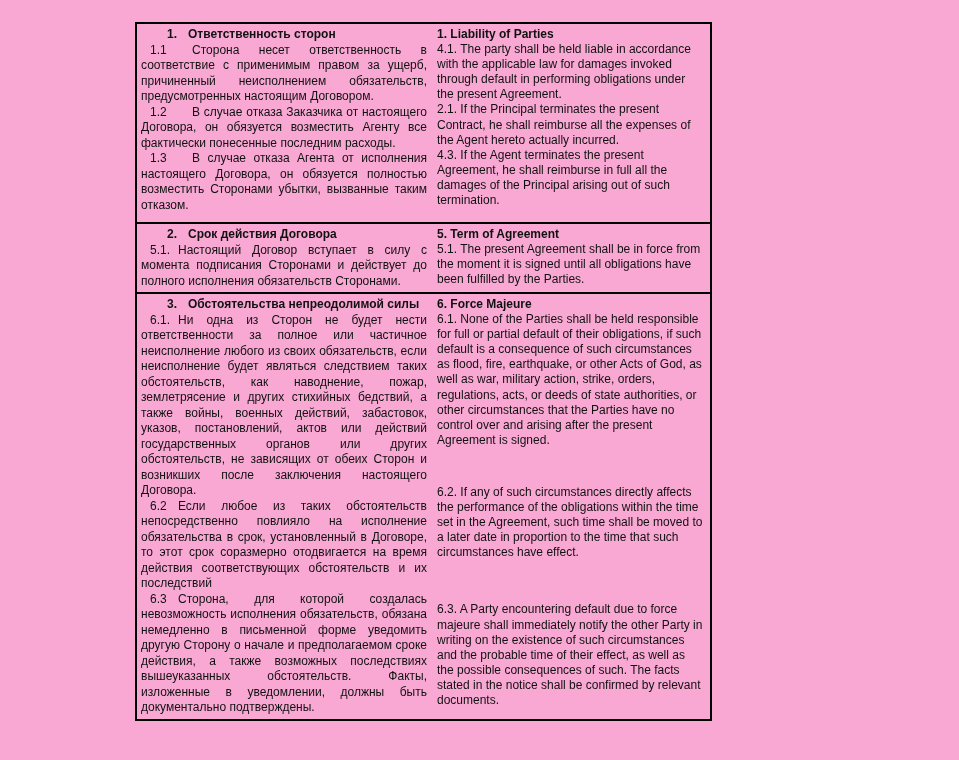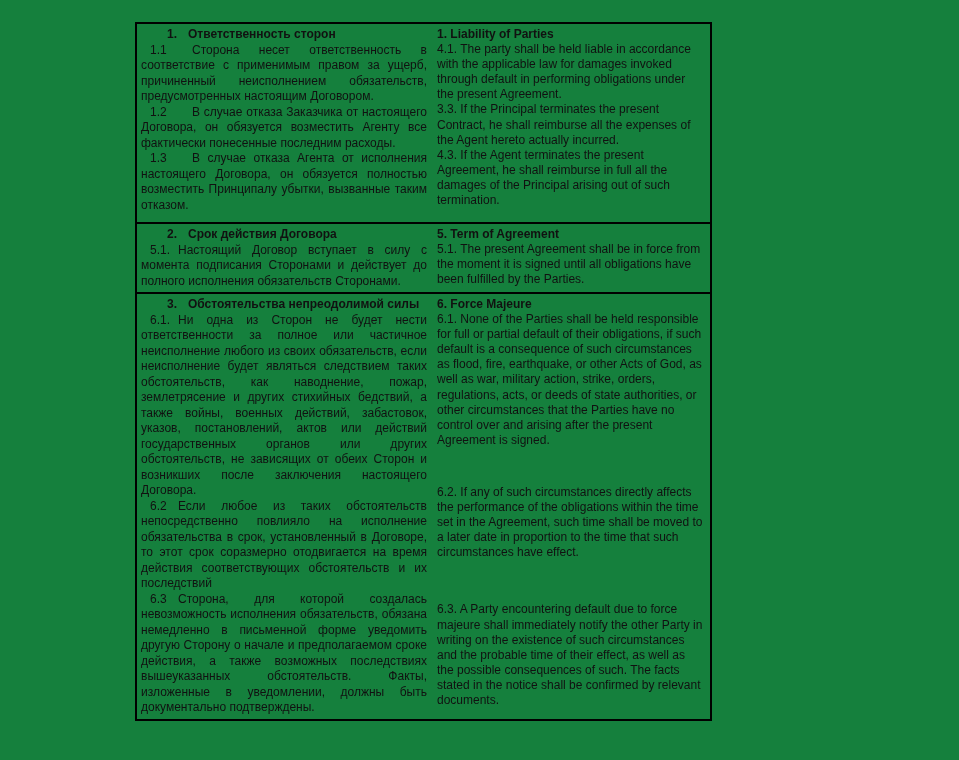--- a/index.html
+++ b/index.html
@@ -1,21 +1,21 @@
 <!DOCTYPE html>
 <html><head>
 <meta charset="utf-8">
 <style>
   * { margin: 0; padding: 0; box-sizing: border-box; }
   html, body { background: #ffffff; }
   .page {
     position: relative;
     width: 959px;
     height: 760px;
-    background: #15803d;
+    background: #f9a8d4;
     font-family: "Liberation Sans", sans-serif;
     color: #111111;
     overflow: hidden;
     padding-left: 7px;
   }
   table.contract {
     position: absolute;
     left: 135px;
     top: 22px;
     width: 575px;
@@ -57,26 +57,26 @@
 
 <div class="page">
   <table class="contract">
     <tbody>
 
       <tr class="row-1">
         <td class="cell-ru">
           <div class="heading ru-heading"><span class="hnum">1.</span><span>Ответственность сторон</span></div>
           <p><span class="pnum">1.1</span><span>Сторона несет ответственность в соответствие с применимым правом за ущерб, причиненный неисполнением обязательств, предусмотренных настоящим Договором.</span></p>
           <p><span class="pnum">1.2</span><span>В случае отказа Заказчика от настоящего Договора, он обязуется возместить Агенту все фактически понесенные последним расходы.</span></p>
-          <p><span class="pnum">1.3</span><span>В случае отказа Агента от исполнения настоящего Договора, он обязуется полностью возместить Принципалу убытки, вызванные таким отказом.</span></p>
+          <p><span class="pnum">1.3</span><span>В случае отказа Агента от исполнения настоящего Договора, он обязуется полностью возместить Сторонами убытки, вызванные таким отказом.</span></p>
         </td>
         <td class="cell-en">
           <div class="heading">1. Liability of Parties</div>
           <p>4.1. The party shall be held liable in accordance with the applicable law for damages invoked through default in performing obligations under the present Agreement.</p>
-          <p>3.3. If the Principal terminates the present Contract, he shall reimburse all the expenses of the Agent hereto actually incurred.</p>
+          <p>2.1. If the Principal terminates the present Contract, he shall reimburse all the expenses of the Agent hereto actually incurred.</p>
           <p>4.3. If the Agent terminates the present Agreement, he shall reimburse in full all the damages of the Principal arising out of such termination.</p>
         </td>
       </tr>
 
       <tr class="row-2">
         <td class="cell-ru">
           <div class="heading ru-heading"><span class="hnum">2.</span><span>Срок действия Договора</span></div>
           <p><span class="pnum">5.1.</span><span>Настоящий Договор вступает в силу с момента подписания Сторонами и действует до полного исполнения обязательств Сторонами.</span></p>
         </td>
         <td class="cell-en">

